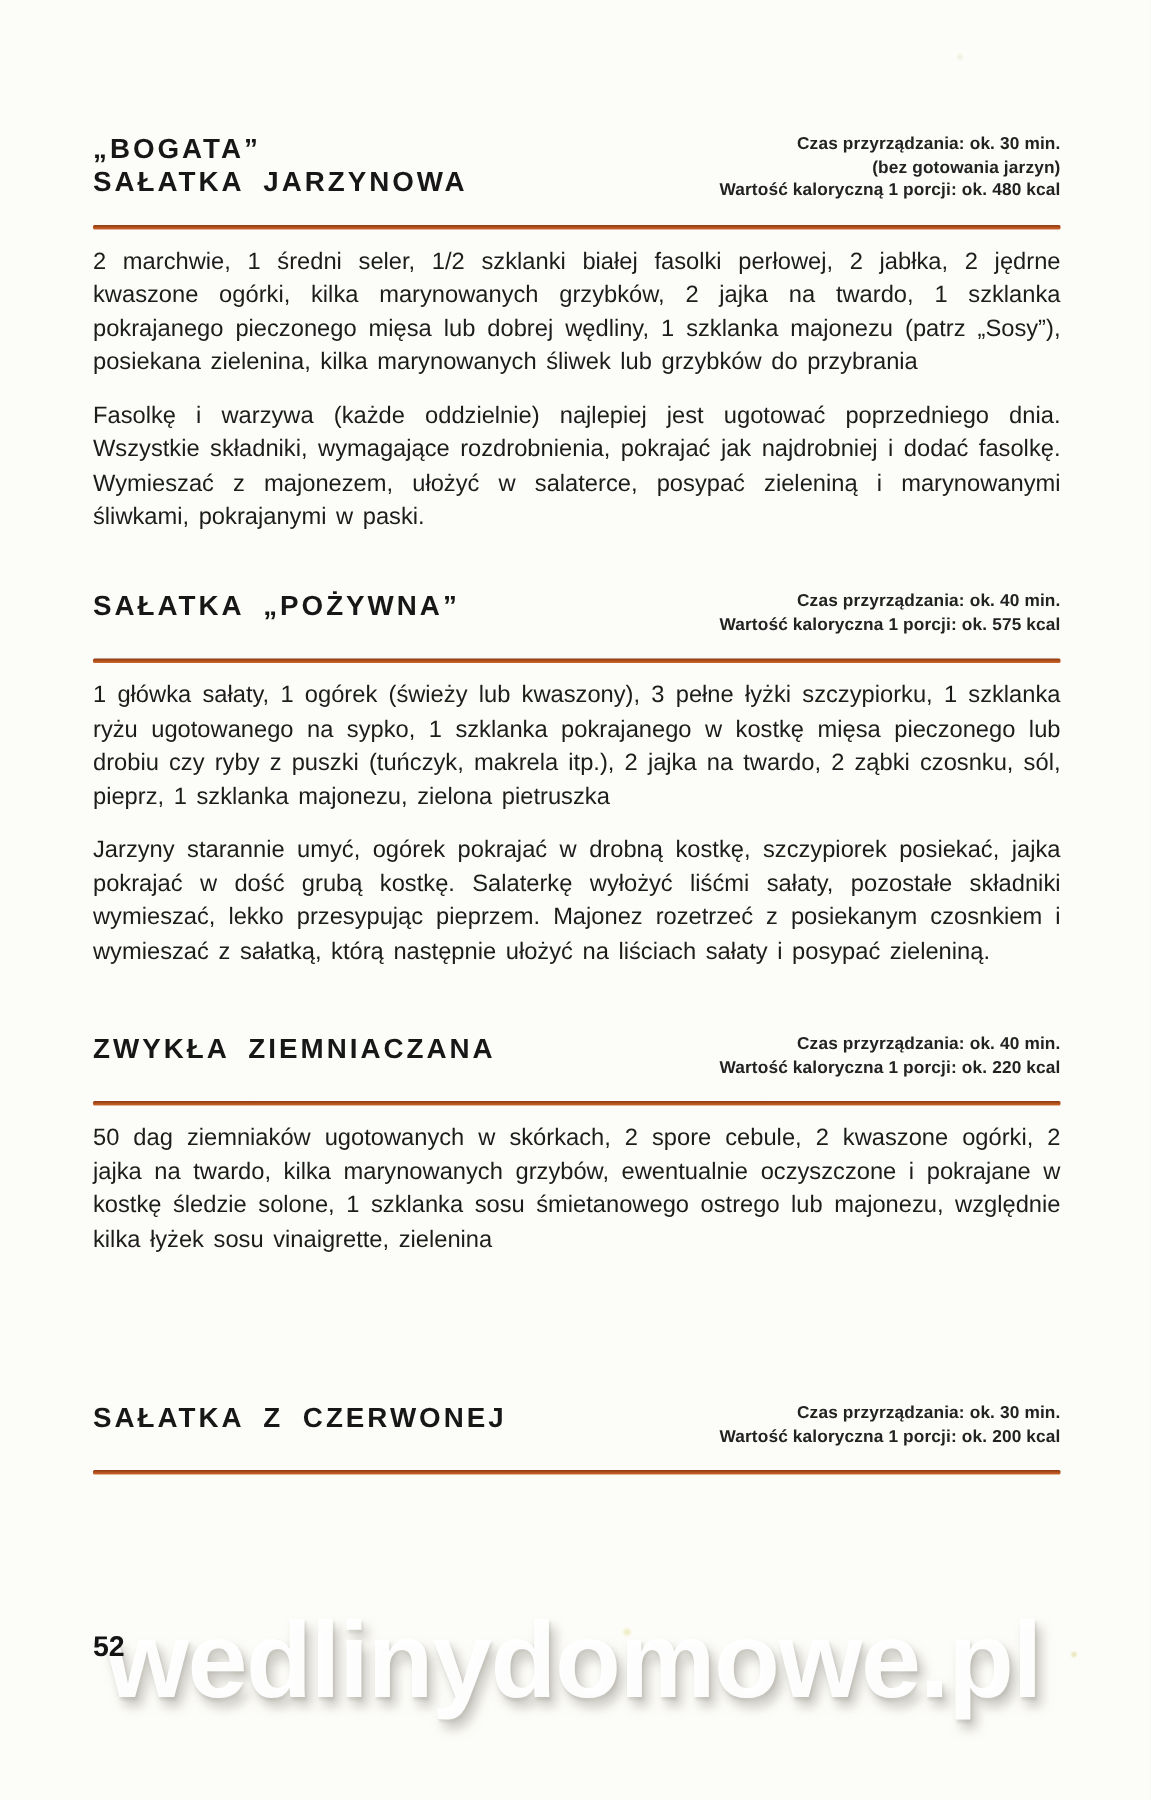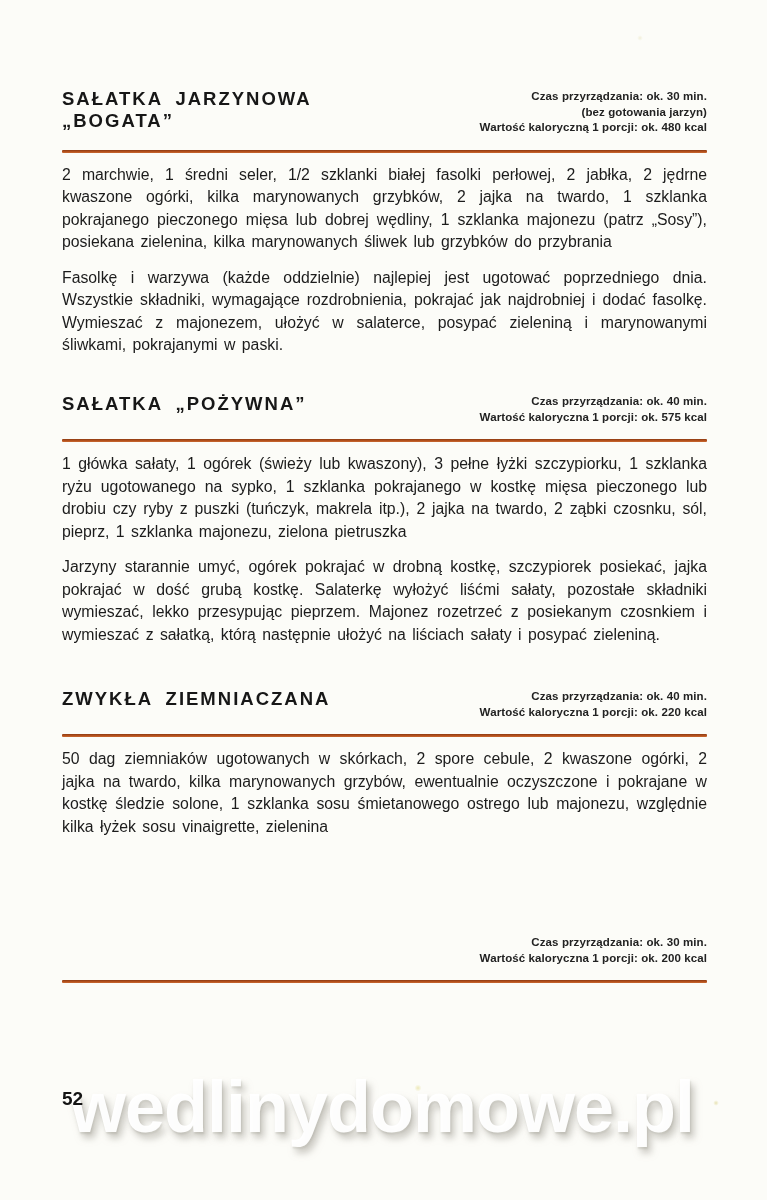--- a/index.html
+++ b/index.html
@@ -90,22 +90,22 @@
   }
 </style>
 </head>
 <body>
 
 <div class="page">
 
   <section class="recipe" style="top:88px">
     <div class="rhead">
       <h2 class="rtitle">
+        <span class="tline">„BOGATA”</span>
         <span class="tline">SAŁATKA JARZYNOWA</span>
-        <span class="tline">„BOGATA”</span>
       </h2>
       <div class="rmeta">
         <div>Czas przyrządzania: ok. 30 min.</div>
         <div>(bez gotowania jarzyn)</div>
         <div>Wartość kaloryczną 1 porcji: ok. 480 kcal</div>
       </div>
     </div>
     <div class="rule" style="background: linear-gradient(rgb(140, 58, 18) 0%, rgb(181, 81, 29) 55%, rgb(201, 106, 50) 100%);"></div>
     <p class="rbody ingredients">2 marchwie, 1 średni seler, 1/2 szklanki białej fasolki perłowej, 2 jabłka, 2 jędrne kwaszone ogórki, kilka marynowanych grzybków, 2 jajka na twardo, 1 szklanka pokrajanego pieczonego mięsa lub dobrej wędliny, 1 szklanka majonezu (patrz „Sosy”), posiekana zielenina, kilka marynowanych śliwek lub grzybków do przybrania</p>
     <p class="rbody instructions">Fasolkę i warzywa (każde oddzielnie) najlepiej jest ugotować poprzedniego dnia. Wszystkie składniki, wymagające rozdrobnienia, pokrajać jak najdrobniej i dodać fasolkę. Wymieszać z majonezem, ułożyć w salaterce, posypać zieleniną i marynowanymi śliwkami, pokrajanymi w paski.</p>
@@ -136,20 +136,21 @@
         <div>Wartość kaloryczna 1 porcji: ok. 220 kcal</div>
       </div>
     </div>
     <div class="rule" style="background: linear-gradient(rgb(140, 58, 18) 0%, rgb(181, 81, 29) 55%, rgb(201, 106, 50) 100%);"></div>
     <p class="rbody ingredients">50 dag ziemniaków ugotowanych w skórkach, 2 spore cebule, 2 kwaszone ogórki, 2 jajka na twardo, kilka marynowanych grzybów, ewentualnie oczyszczone i pokrajane w kostkę śledzie solone, 1 szklanka sosu śmietanowego ostrego lub majonezu, względnie kilka łyżek sosu vinaigrette, zielenina</p>
   </section>
 
   <section class="recipe" style="top:934px">
     <div class="rhead">
       <h2 class="rtitle">
+        <span class="tline">SAŁATKA Z CZERWONEJ</span>
       </h2>
       <div class="rmeta">
         <div>Czas przyrządzania: ok. 30 min.</div>
         <div>Wartość kaloryczna 1 porcji: ok. 200 kcal</div>
       </div>
     </div>
     <div class="rule" style="background: linear-gradient(rgb(140, 58, 18) 0%, rgb(181, 81, 29) 55%, rgb(201, 106, 50) 100%);"></div>
   </section>
 
   <div class="watermark">wedlinydomowe.pl</div>

